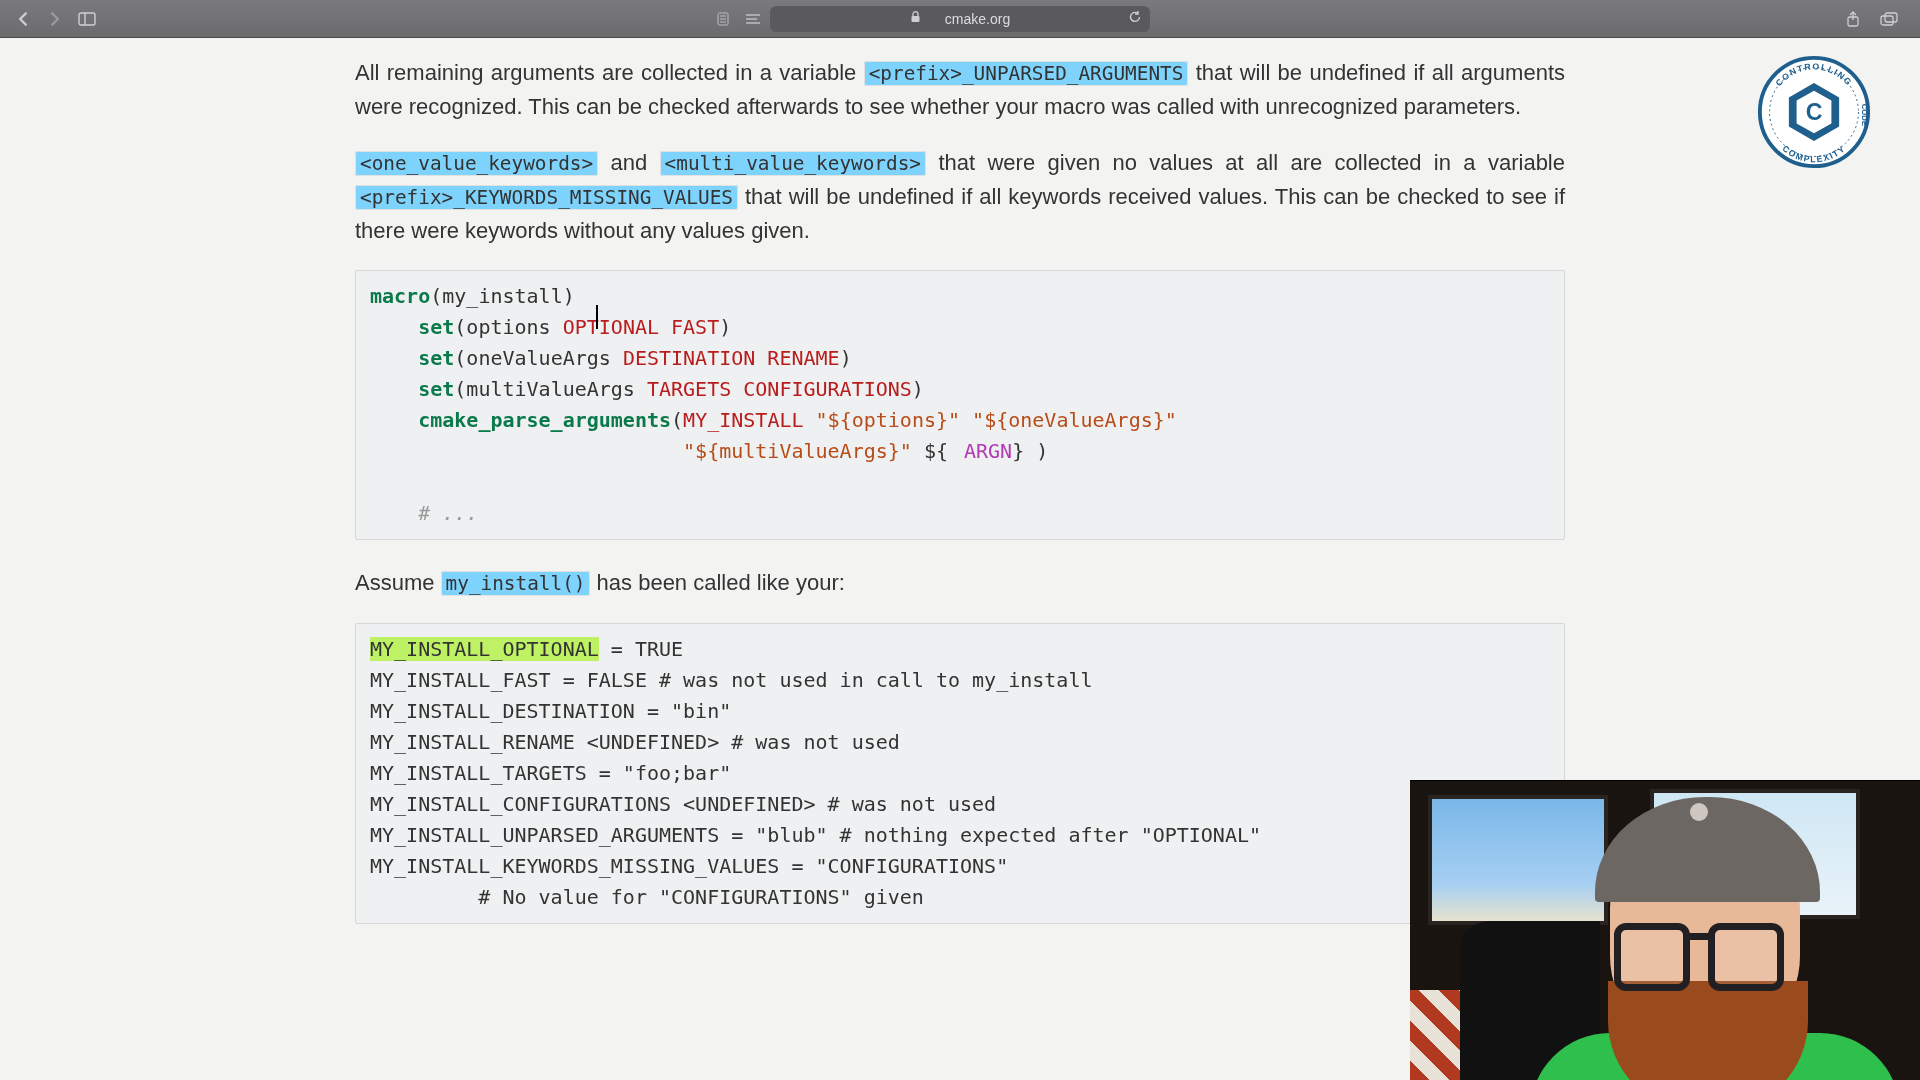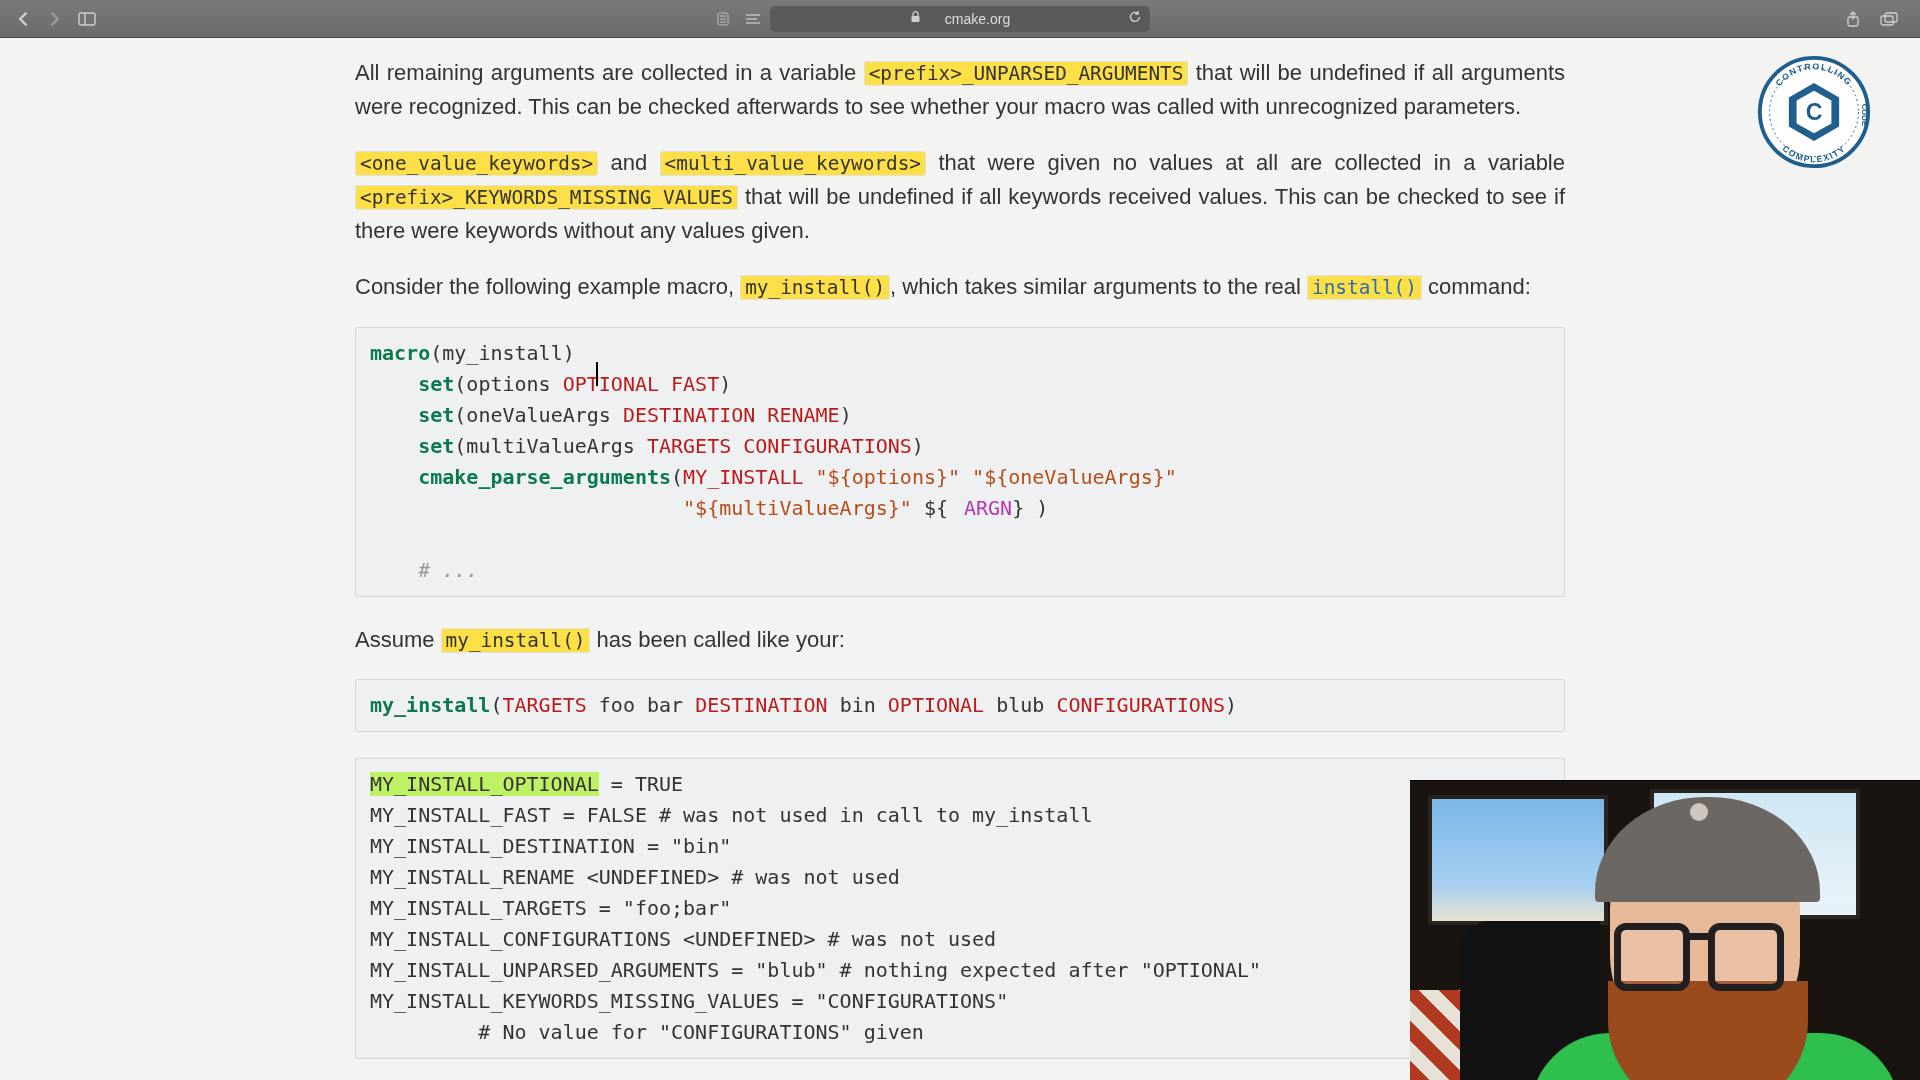--- a/index.html
+++ b/index.html
@@ -33,21 +33,21 @@
   position:relative;
 }
 .content {
   width:1210px; margin:0 auto; padding-top:18px; color:#333;
   font-size:22px; line-height:1.55;
 }
 .content p { text-align:justify; margin-bottom:22px; }
 
 code.inline, .content code {
   font-family:"Menlo","Consolas",monospace; font-size:.88em;
-  background:#fde047; border:1px solid #e1e1e1; padding:0 4px;
+  background:#7dd3fc; border:1px solid #e1e1e1; padding:0 4px;
   border-radius:3px; white-space:nowrap;
 }
 a.link code, a.link { color:#2b6cb0; text-decoration:none; }
 
 pre.codeblock {
   background:#eff0f1; border:1px solid #d7d7d7; border-radius:2px;
   padding:10px 14px; font-family:"Menlo","Consolas",monospace;
   font-size:20px; line-height:1.55; margin:8px 0 26px 0;
   white-space:pre; overflow:hidden; color:#333;
 }
@@ -226,38 +226,34 @@
   <div class="content">
 
     <p>
       <span>All remaining arguments are collected in a variable </span><code class="inline">&lt;prefix&gt;_UNPARSED_ARGUMENTS</code><span> that will be undefined if all argu­ments were recognized. This can be checked afterwards to see whether your macro was called with unrecog­nized parameters.</span>
     </p>
 
     <p>
       <code class="inline">&lt;one_value_keywords&gt;</code><span> and </span><code class="inline">&lt;multi_value_keywords&gt;</code><span> that were given no values at all are collected in a variable </span><code class="inline">&lt;prefix&gt;_KEYWORDS_MISSING_VALUES</code><span> that will be undefined if all keywords received values. This can be checked to see if there were keywords without any values given.</span>
     </p>
 
-    <p>
-      <span>Consider the following example macro, </span><code class="inline">my_install()</code><span>, which takes similar arguments to the real </span><a class="link" href="#"><code class="inline">install()</code></a><span> command:</span>
-    </p>
 
     <pre class="codeblock" style="position:relative"><span class="hl-kw">macro</span><span>(my_install)</span>
 <span>    </span><span class="hl-kw">set</span><span>(options </span><span class="hl-id">OPTIONAL FAST</span><span>)</span>
 <span>    </span><span class="hl-kw">set</span><span>(oneValueArgs </span><span class="hl-id">DESTINATION RENAME</span><span>)</span>
 <span>    </span><span class="hl-kw">set</span><span>(multiValueArgs </span><span class="hl-id">TARGETS CONFIGURATIONS</span><span>)</span>
 <span>    </span><span class="hl-kw">cmake_parse_arguments</span><span>(</span><span class="hl-id">MY_INSTALL </span><span class="hl-str">"${options}"</span><span> </span><span class="hl-str">"${oneValueArgs}"</span>
 <span>                          </span><span class="hl-str">"${multiValueArgs}"</span><span> ${</span><span class="hl-var">ARGN</span><span>} )</span>
 <span></span>
 <span>    </span><span class="hl-cm"># ...</span><span class="caret" style="left:240px; top:34px;"></span></pre>
 
     <p>
       <span>Assume </span><code class="inline">my_install()</code><span> has been called like your:</span>
     </p>
 
-    <pre class="codeblock"><span class="hl-kw">my_install</span><span>(</span><span class="hl-id">TARGETS</span><span> foo bar </span><span class="hl-id">DESTINATION</span><span> bin </span><span class="hl-id">OPTIONAL</span><span> blub </span><span class="hl-id">CONFIGURATIONS</span><span>)</span></pre>
 
 
     <pre class="codeblock"><span class="sel">MY_INSTALL_OPTIONAL</span><span> = TRUE</span>
 <span>MY_INSTALL_FAST = FALSE # was not used in call to my_install</span>
 <span>MY_INSTALL_DESTINATION = "bin"</span>
 <span>MY_INSTALL_RENAME &lt;UNDEFINED&gt; # was not used</span>
 <span>MY_INSTALL_TARGETS = "foo;bar"</span>
 <span>MY_INSTALL_CONFIGURATIONS &lt;UNDEFINED&gt; # was not used</span>
 <span>MY_INSTALL_UNPARSED_ARGUMENTS = "blub" # nothing expected after "OPTIONAL"</span>
 <span>MY_INSTALL_KEYWORDS_MISSING_VALUES = "CONFIGURATIONS"</span>

